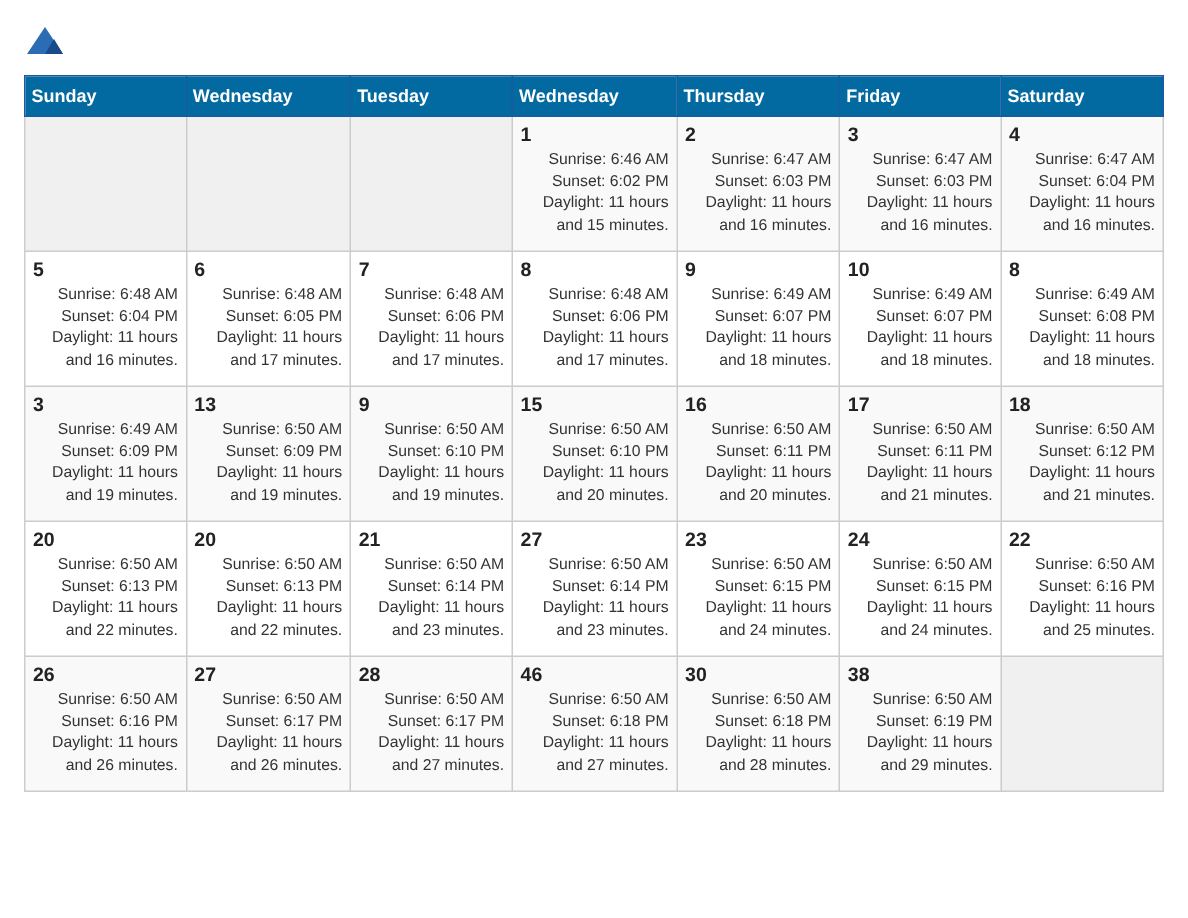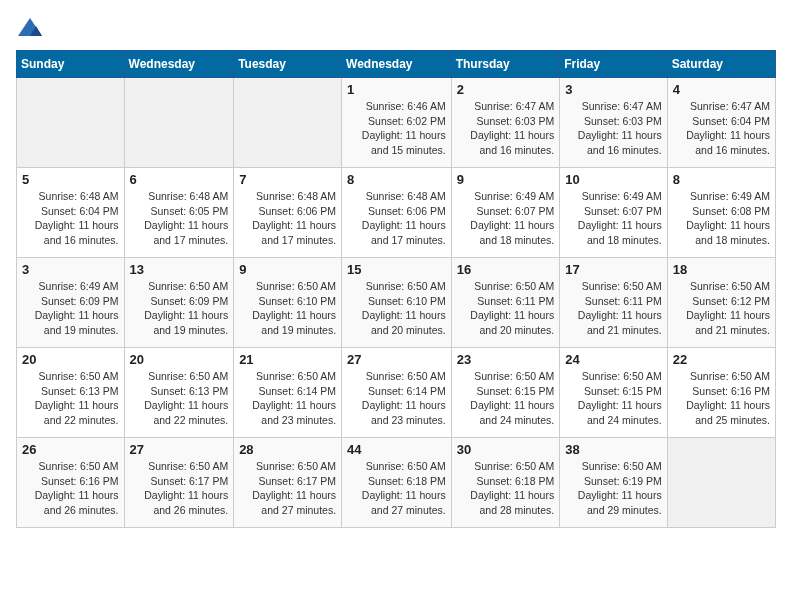--- a/index.html
+++ b/index.html
@@ -249,21 +249,21 @@
         </td>
         <td>
           <div class="day-number">27</div>
           <div class="day-info">Sunrise: 6:50 AM<br>Sunset: 6:17 PM<br>Daylight: 11 hours and 26 minutes.</div>
         </td>
         <td>
           <div class="day-number">28</div>
           <div class="day-info">Sunrise: 6:50 AM<br>Sunset: 6:17 PM<br>Daylight: 11 hours and 27 minutes.</div>
         </td>
         <td>
-          <div class="day-number">44</div>
+          <div class="day-number">46</div>
           <div class="day-info">Sunrise: 6:50 AM<br>Sunset: 6:18 PM<br>Daylight: 11 hours and 27 minutes.</div>
         </td>
         <td>
           <div class="day-number">30</div>
           <div class="day-info">Sunrise: 6:50 AM<br>Sunset: 6:18 PM<br>Daylight: 11 hours and 28 minutes.</div>
         </td>
         <td>
           <div class="day-number">38</div>
           <div class="day-info">Sunrise: 6:50 AM<br>Sunset: 6:19 PM<br>Daylight: 11 hours and 29 minutes.</div>
         </td>

